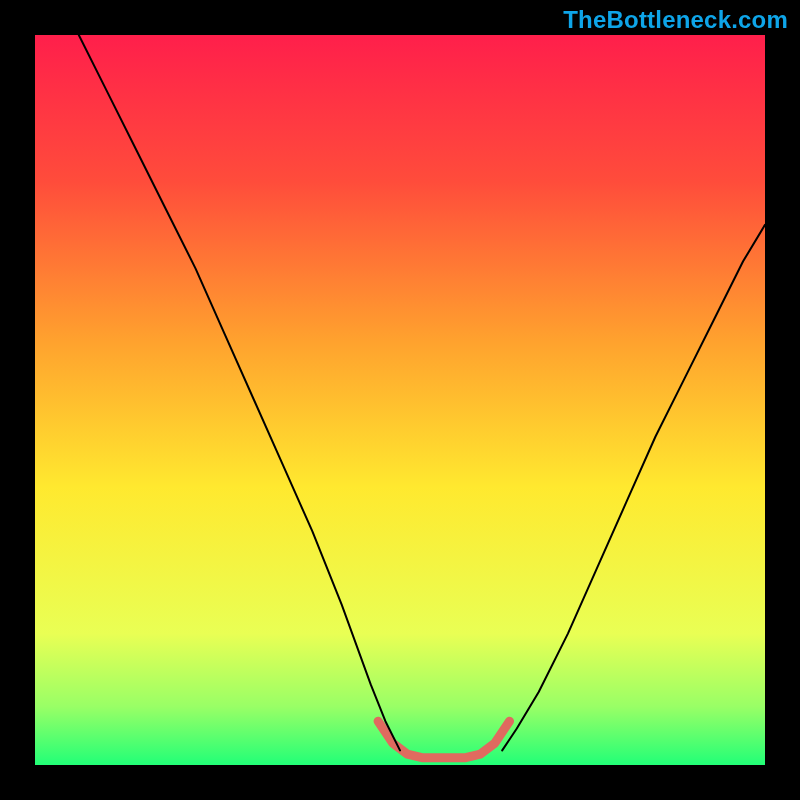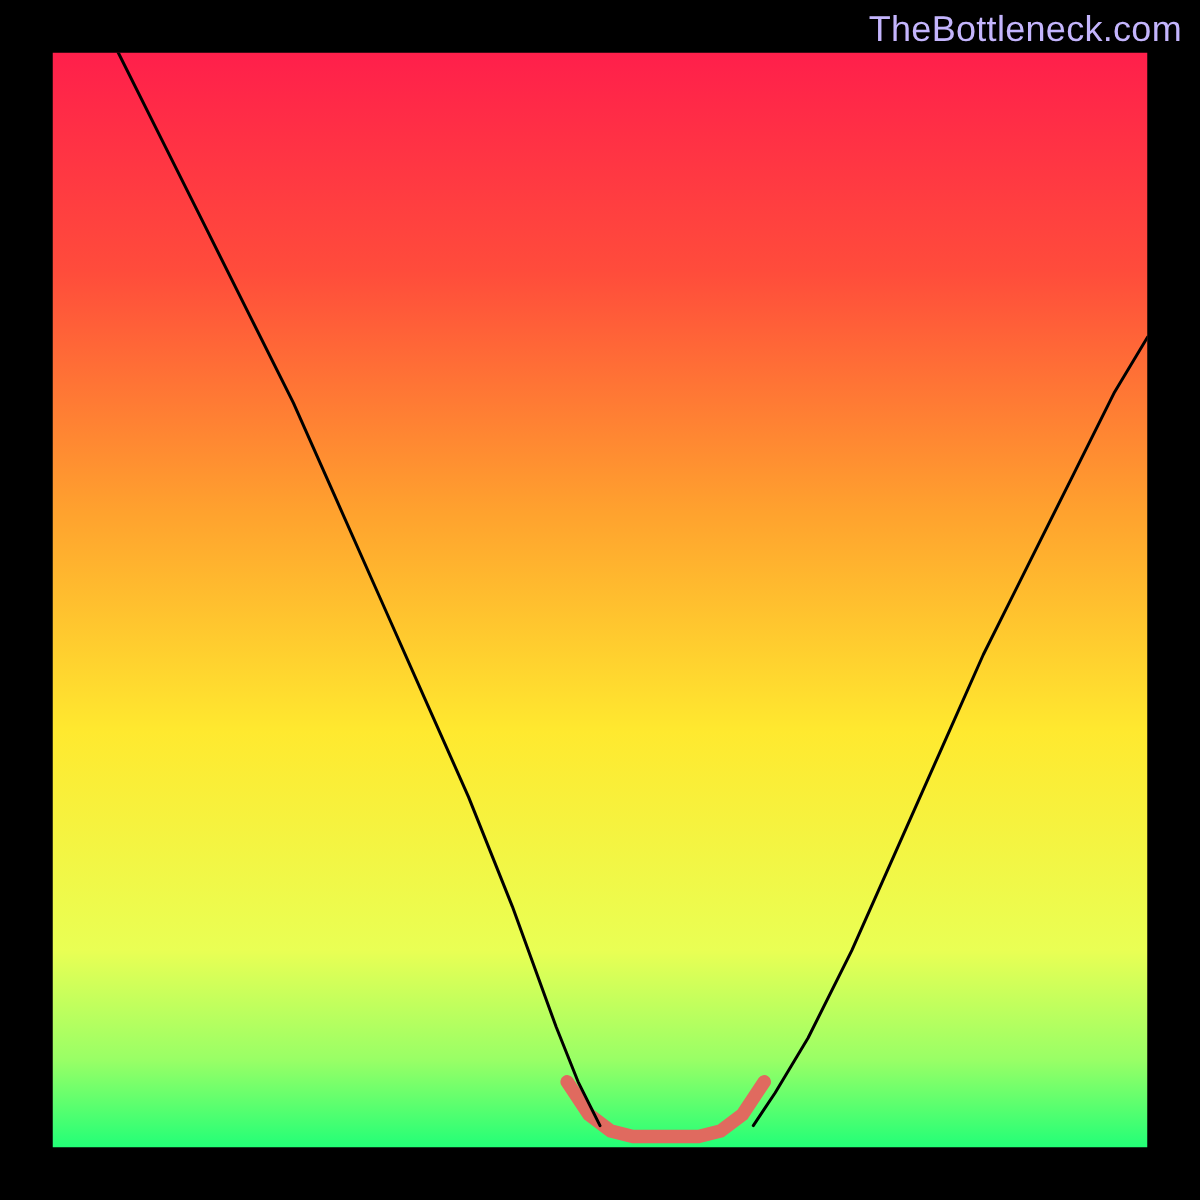--- a/index.html
+++ b/index.html
@@ -14,23 +14,23 @@
   .frame {
     position: absolute;
     left: 0; top: 0;
     width: 800px; height: 800px;
     background: #000;
   }
   .watermark {
     position: absolute;
     top: 6px;
     right: 12px;
-    color: #c4b5fd;
+    color: #0ea5e9;
     font-size: 24px;
-    font-weight: 400;
+    font-weight: 700;
     letter-spacing: 0.2px;
     white-space: nowrap;
   }
   .plot-area {
     position: absolute;
     left: 35px;
     top: 35px;
     width: 730px;
     height: 730px;
   }

